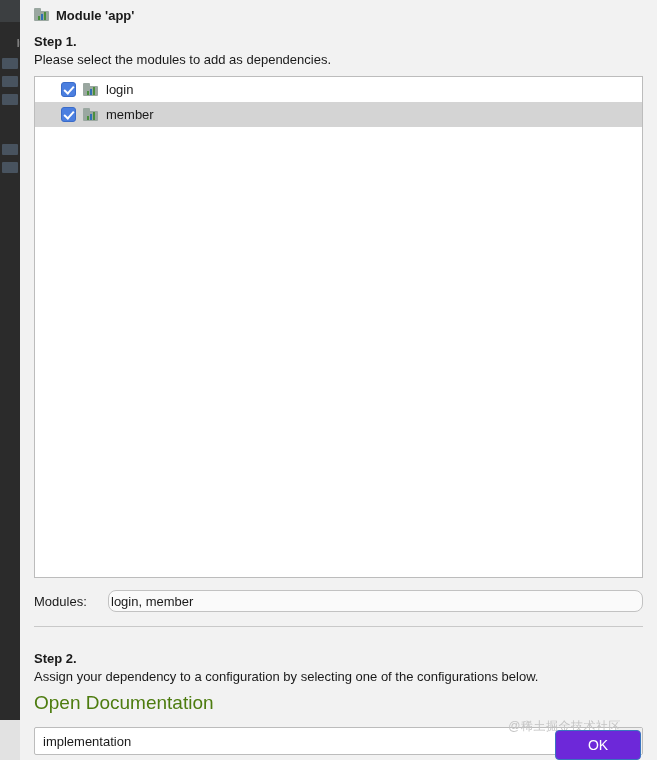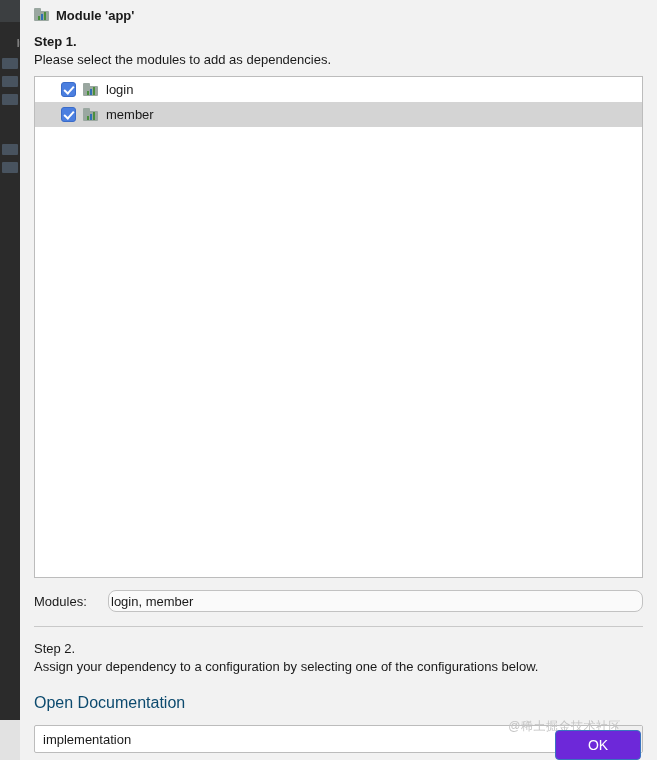--- a/index.html
+++ b/index.html
@@ -197,32 +197,32 @@
     color: #1a1a1a;
   }
 
   .sep {
     margin-top: 14px;
     height: 1px;
     background: #c9c9c9;
   }
 
   .step2-label {
-    font-weight: normal;
-    font-size: 13px;
-    margin-top: 14px;
+    font-weight: bold;
+    font-size: 13px;
+    margin-top: 24px;
   }
   .step2-desc {
     font-size: 13px;
     margin-top: 3px;
   }
   .doc-link {
-    color: #0c4a6e;
-    font-size: 16px;
-    margin-top: 20px;
+    color: #4d7c0f;
+    font-size: 19px;
+    margin-top: 8px;
     display: inline-block;
     cursor: pointer;
   }
 
   
   .combo {
     margin-top: 13px;
     height: 28px;
     background: #ffffff;
     border: 1px solid #bcbcbc;

